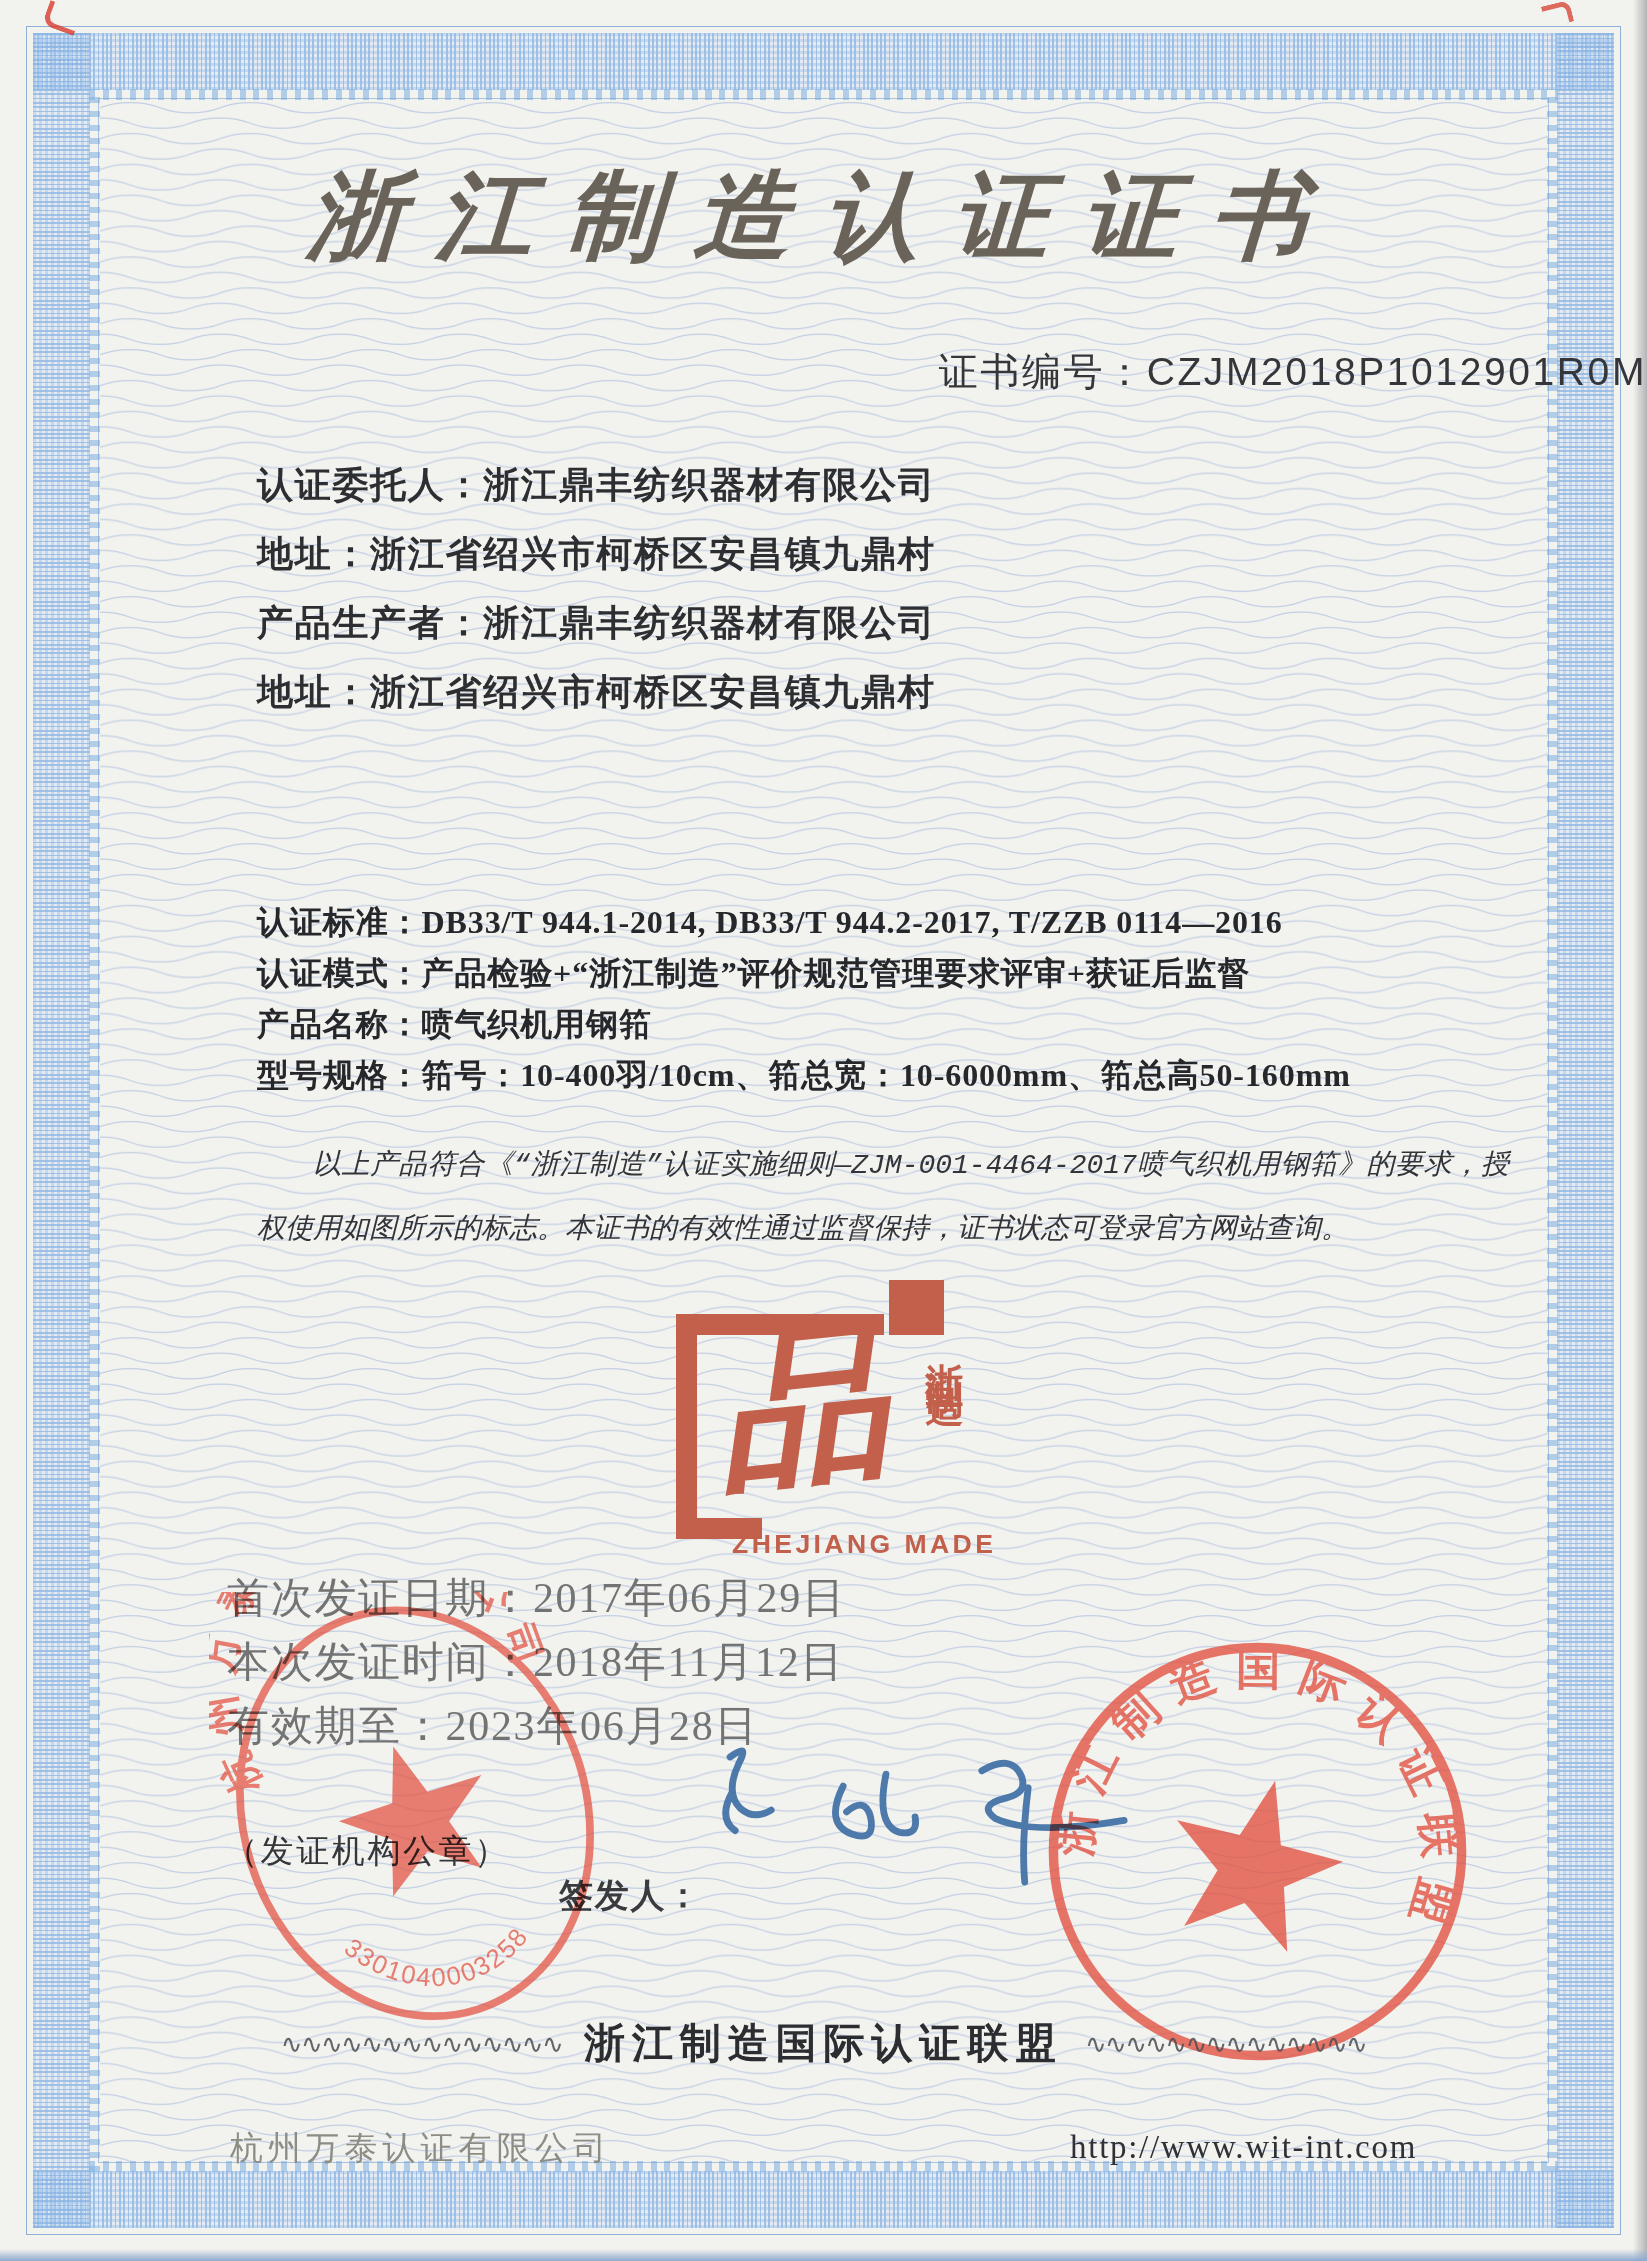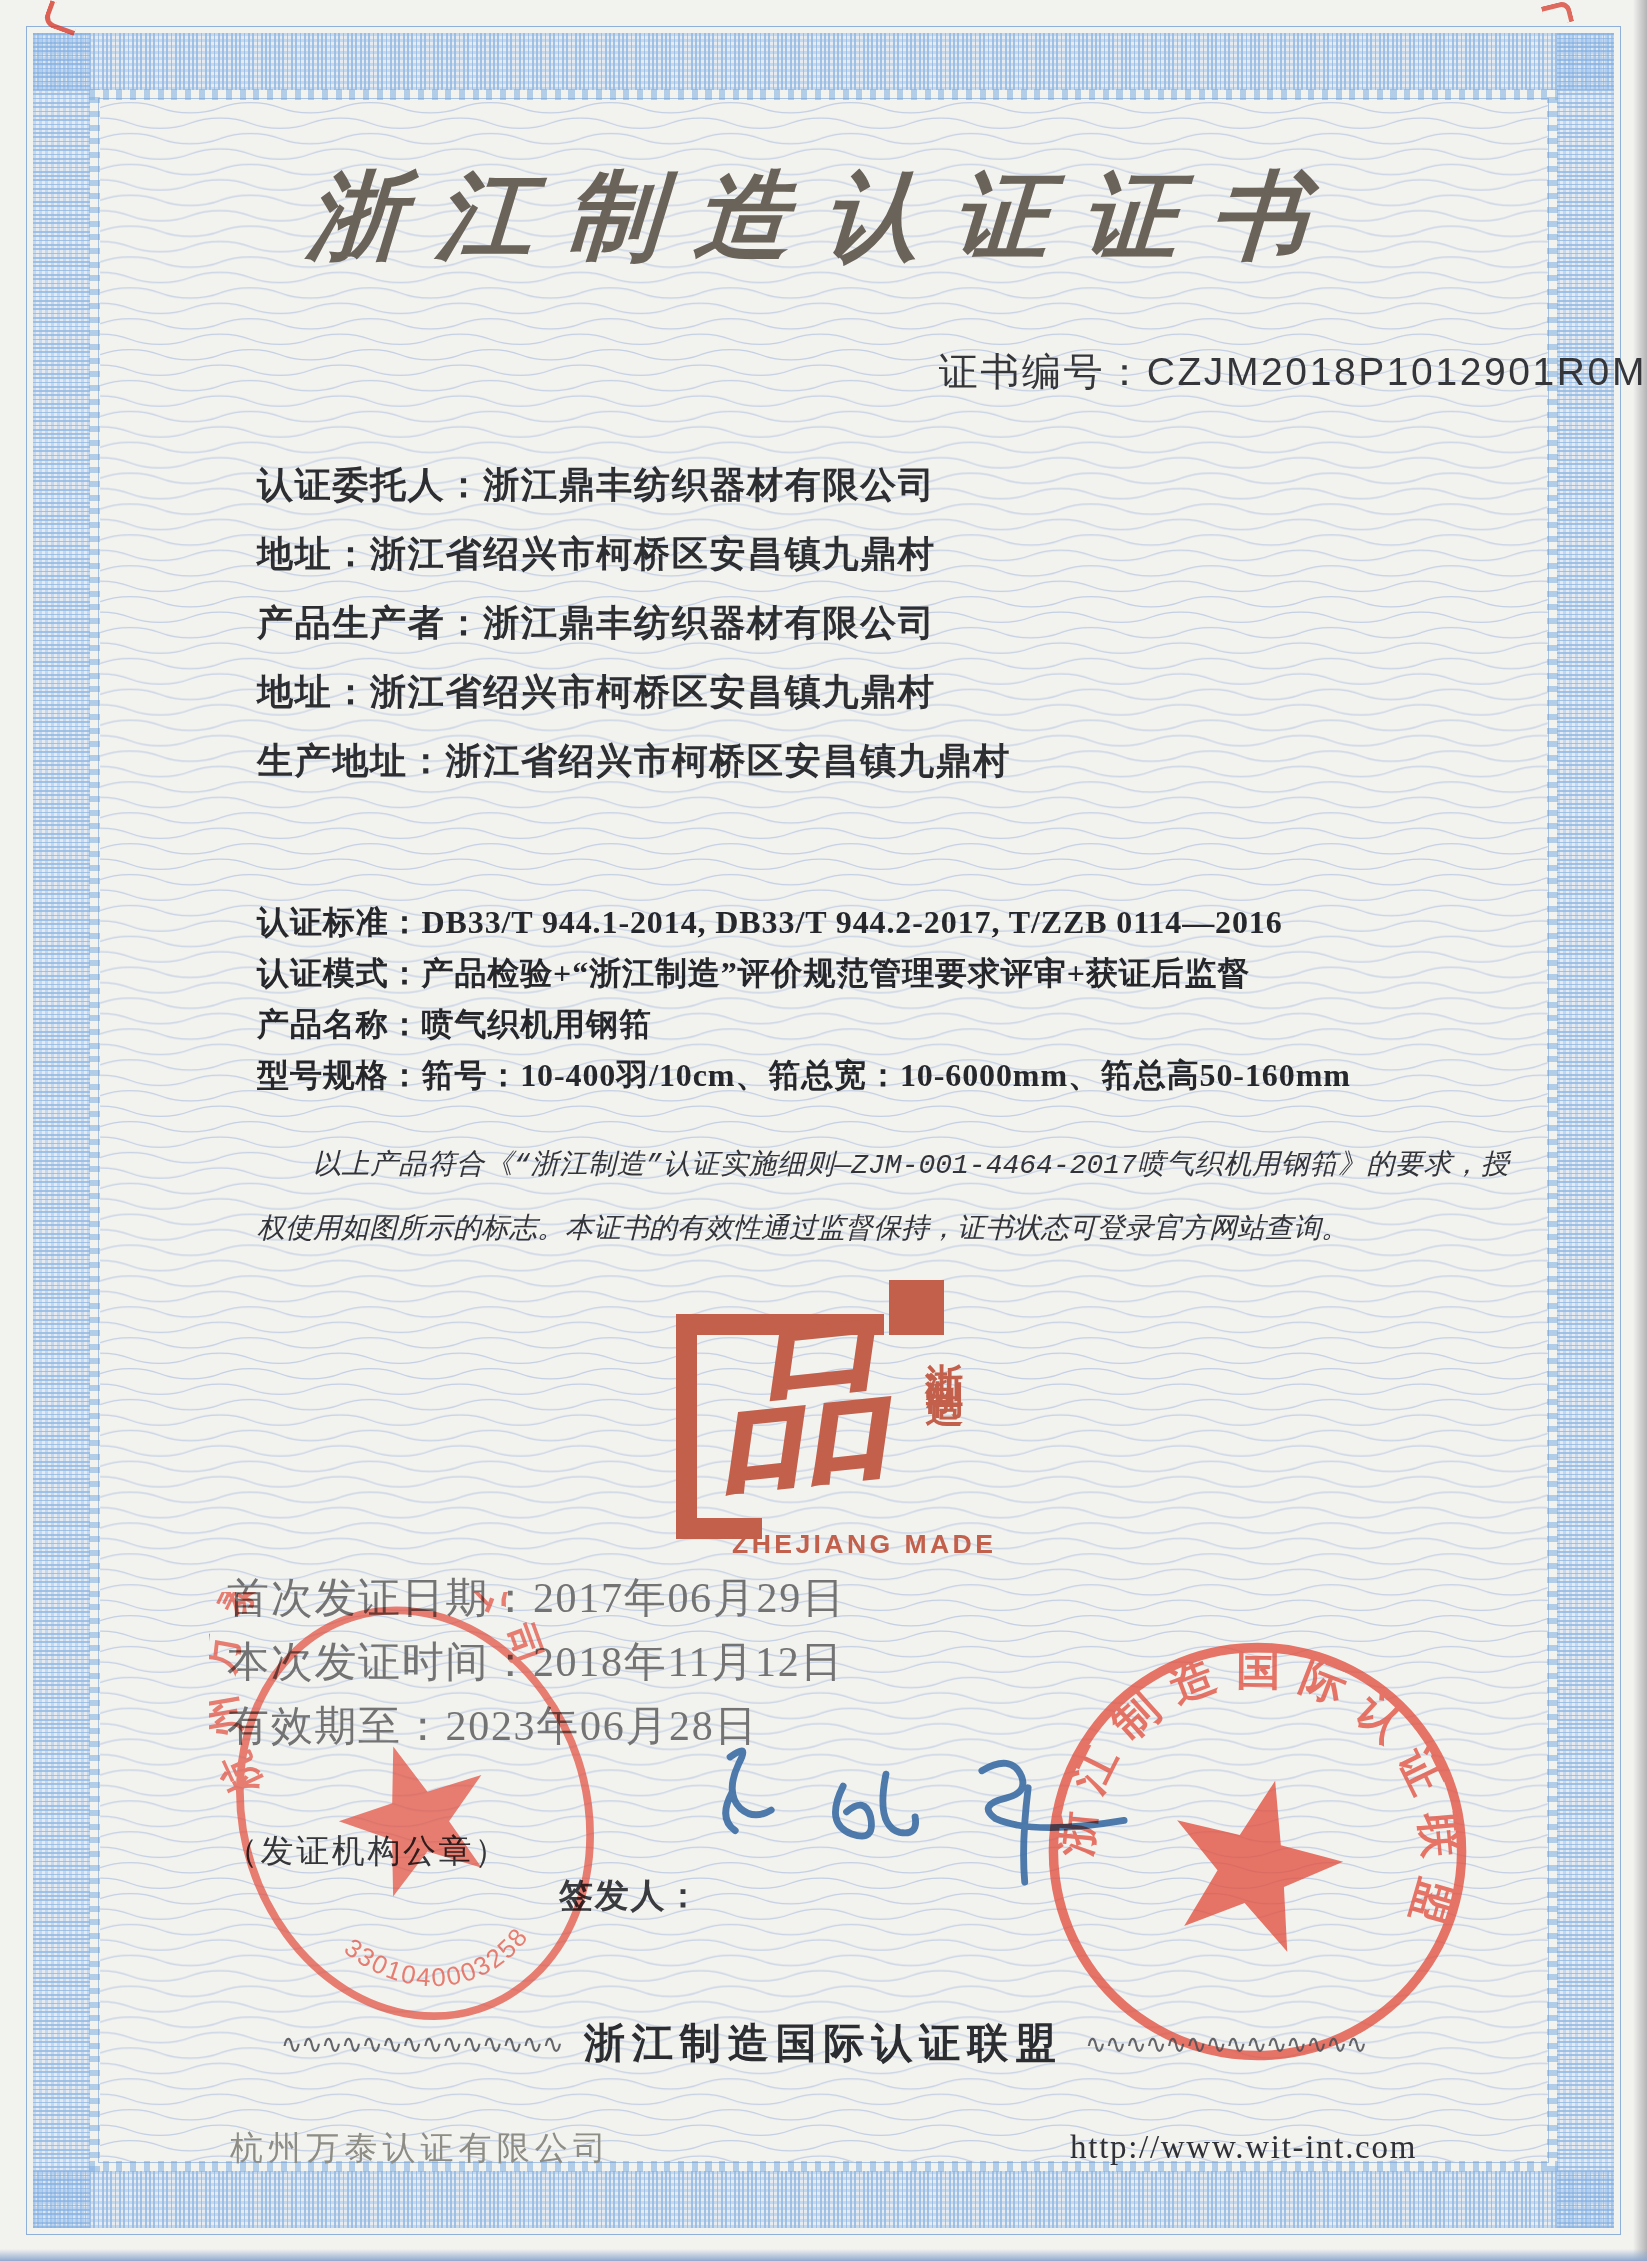--- a/index.html
+++ b/index.html
@@ -146,21 +146,20 @@
 
     <div class="title">浙江制造认证证书</div>
 
     <div class="cert-no">证书编号：CZJM2018P1012901R0M</div>
 
     <div class="info-block">
       <div class="info-line">认证委托人：浙江鼎丰纺织器材有限公司</div>
       <div class="info-line">地址：浙江省绍兴市柯桥区安昌镇九鼎村</div>
       <div class="info-line">产品生产者：浙江鼎丰纺织器材有限公司</div>
       <div class="info-line">地址：浙江省绍兴市柯桥区安昌镇九鼎村</div>
-      <div class="info-line">生产地址：浙江省绍兴市柯桥区安昌镇九鼎村</div>
     </div>
 
     <div class="spec-block">
       <div class="spec-line">认证标准：DB33/T 944.1-2014, DB33/T 944.2-2017, T/ZZB 0114—2016</div>
       <div class="spec-line">认证模式：产品检验+“浙江制造”评价规范管理要求评审+获证后监督</div>
       <div class="spec-line">产品名称：喷气织机用钢筘</div>
       <div class="spec-line">型号规格：筘号：10-400羽/10cm、筘总宽：10-6000mm、筘总高50-160mm</div>
     </div>
 
     <div class="statement">以上产品符合《“浙江制造”认证实施细则—ZJM-001-4464-2017喷气织机用钢筘》的要求，授权使用如图所示的标志。本证书的有效性通过监督保持，证书状态可登录官方网站查询。</div>

